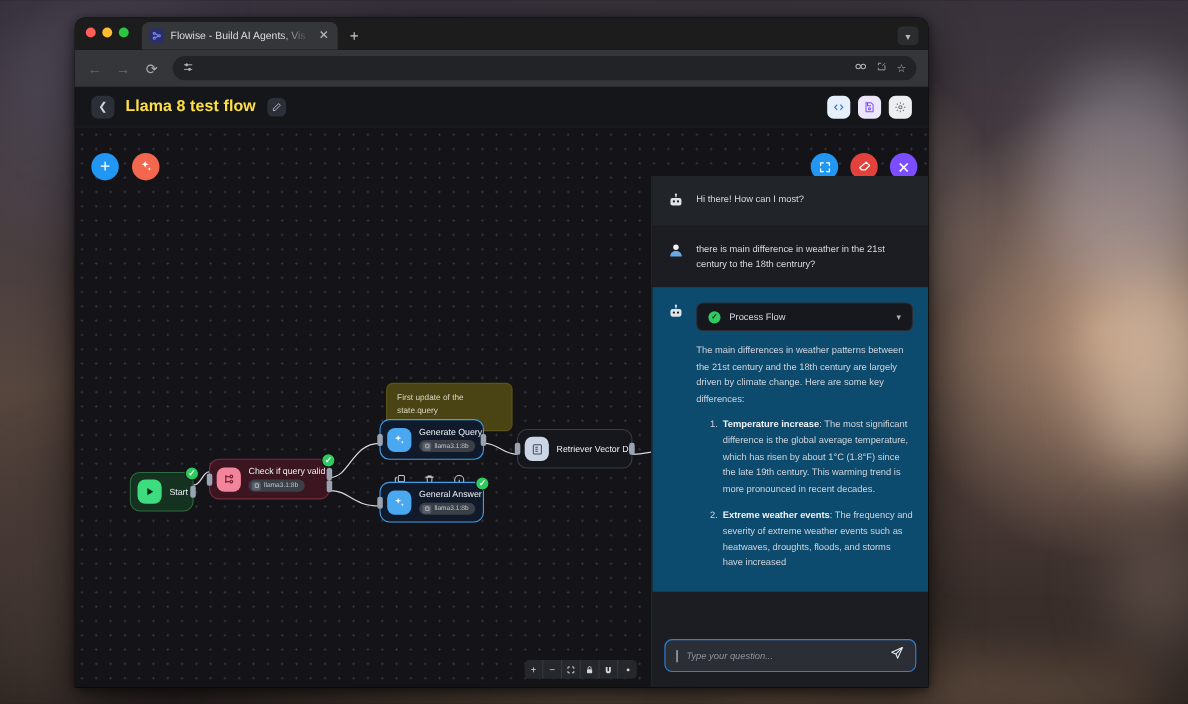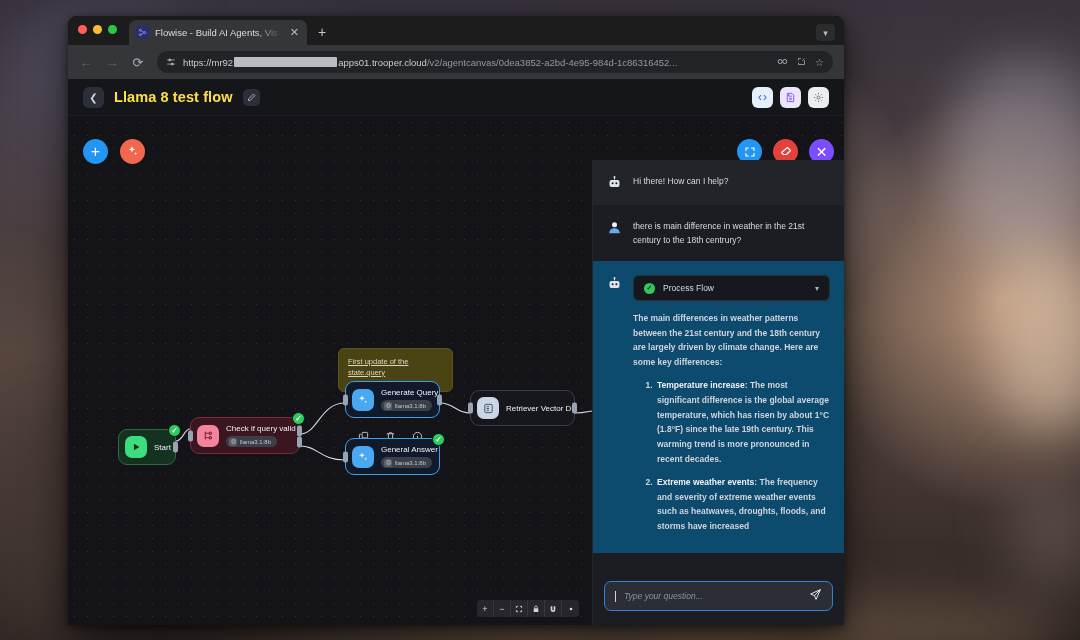--- a/index.html
+++ b/index.html
@@ -162,26 +162,26 @@
     color: #fff;
   }
   .fab.add   { left: 15px; top: 23px; width: 25px; height: 25px; background: #2196f3; font-size: 16px; }
   .fab.spark { left: 52px; top: 23px; width: 25px; height: 25px; background: #f4674f; }
   .fab.expand{ right: 82px; top: 23px; width: 25px; height: 25px; background: #2196f3; }
   .fab.erase { right: 46px; top: 23px; width: 25px; height: 25px; background: #e2413c; }
   .fab.close { right: 10px; top: 23px; width: 25px; height: 25px; background: #7c4dff; font-size: 14px; }
 
   
   .sticky {
-    position: absolute; left: 270px; top: 232px;
+    position: absolute; left: 283px; top: 232px;
     width: 115px; height: 44px;
     background: #4a4414; border: 1px solid #5c5419;
     border-radius: 6px;
     padding: 8px 9px;
-    font-size: 7.5px; color: #d9d6c0; line-height: 1.45; text-decoration: underline;
+    font-size: 7.5px; color: #d9d6c0; line-height: 1.45;
   }
 
   
   .node {
     position: absolute;
     border-radius: 9px;
     display: flex; align-items: center;
     gap: 7px; padding: 6px 9px 6px 6px;
   }
   .node-icon {
@@ -266,21 +266,21 @@
   }
   .pf-check {
     width: 11px; height: 11px; border-radius: 50%;
     background: #2ecc5f; color: #16181d;
     display: flex; align-items: center; justify-content: center;
     font-size: 7px; font-weight: bold;
   }
   .pf-label { font-size: 8.5px; color: #d7dbe1; }
   .pf-caret { margin-left: auto; color: #aeb3bb; font-size: 8px; }
 
-  .answer { font-size: 8.5px; color: #d0d4db; line-height: 1.72; font-weight: bold; }
+  .answer { font-size: 8.5px; color: #d0d4db; line-height: 1.72; }
   .answer ol { margin: 9px 0 0 14px; padding-left: 8px; }
   .answer li { margin-bottom: 9px; padding-left: 2px; }
   .answer b { color: #f0f2f5; }
 
   .chat-input-wrap { padding: 10px 11px 14px; }
   .chat-input {
     height: 30px; background: #2b2e34;
     border: 1.5px solid #2f82d6; border-radius: 7px;
     display: flex; align-items: center;
     padding: 0 10px; gap: 8px;
@@ -335,26 +335,20 @@
     <span class="navbtn">⟳</span>
     <div class="omnibox">
       <span>
         <svg width="10" height="10" viewBox="0 0 24 24" fill="none" stroke="#b0b4b9" stroke-width="2">
           <line x1="3" y1="7" x2="21" y2="7"></line>
             <line x1="3" y1="17" x2="21" y2="17"></line>
           <circle cx="9" cy="7" r="2.4" fill="#b0b4b9"></circle>
             <circle cx="15" cy="17" r="2.4" fill="#b0b4b9"></circle>
         </svg>
       </span>
-      <span class="url">
-        <span>https://mr92</span>
-          <span class="url-redact"></span>
-          <span>apps01.trooper.cloud</span>
-          <span class="dim">/v2/agentcanvas/0dea3852-a2bd-4e95-984d-1c86316452...</span>
-      </span>
       <span class="omni-icons">
         <span>
           <svg width="11" height="9" viewBox="0 0 24 18" fill="none" stroke="#b0b4b9" stroke-width="2">
             <circle cx="7" cy="9" r="4.5"></circle>
               <circle cx="17" cy="9" r="4.5"></circle>
           </svg>
         </span>
         <span>
           <svg width="9" height="9" viewBox="0 0 24 24" fill="none" stroke="#b0b4b9" stroke-width="2">
             <path d="M4 9V4h7"></path>
@@ -606,21 +600,21 @@
           <div class="msg bot">
             <span class="avatar">
               <svg width="15" height="15" viewBox="0 0 24 24" fill="#dfe3ea">
                 <rect x="4" y="8" width="16" height="11" rx="3"></rect>
                 <path d="M12 3v4" stroke="#dfe3ea" stroke-width="1.8"></path>
                   <circle cx="12" cy="3" r="1.6"></circle>
                 <circle cx="9" cy="13" r="1.6" fill="#1b1d22"></circle>
                   <circle cx="15" cy="13" r="1.6" fill="#1b1d22"></circle>
               </svg>
             </span>
-            <span class="msg-text">Hi there! How can I help?</span>
+            <span class="msg-text">Hi there! How can I most?</span>
           </div>
 
           <div class="msg user">
             <span class="avatar">
               <svg width="15" height="15" viewBox="0 0 24 24" fill="#eef1f5">
                 <circle cx="12" cy="7.5" r="4"></circle>
                 <path d="M3.5 21c0-5 4-8 8.5-8s8.5 3 8.5 8z" fill="#6aa9e8"></path>
               </svg>
             </span>
             <span class="msg-text">there is main difference in weather in the 21st century to the 18th centrury?</span>

